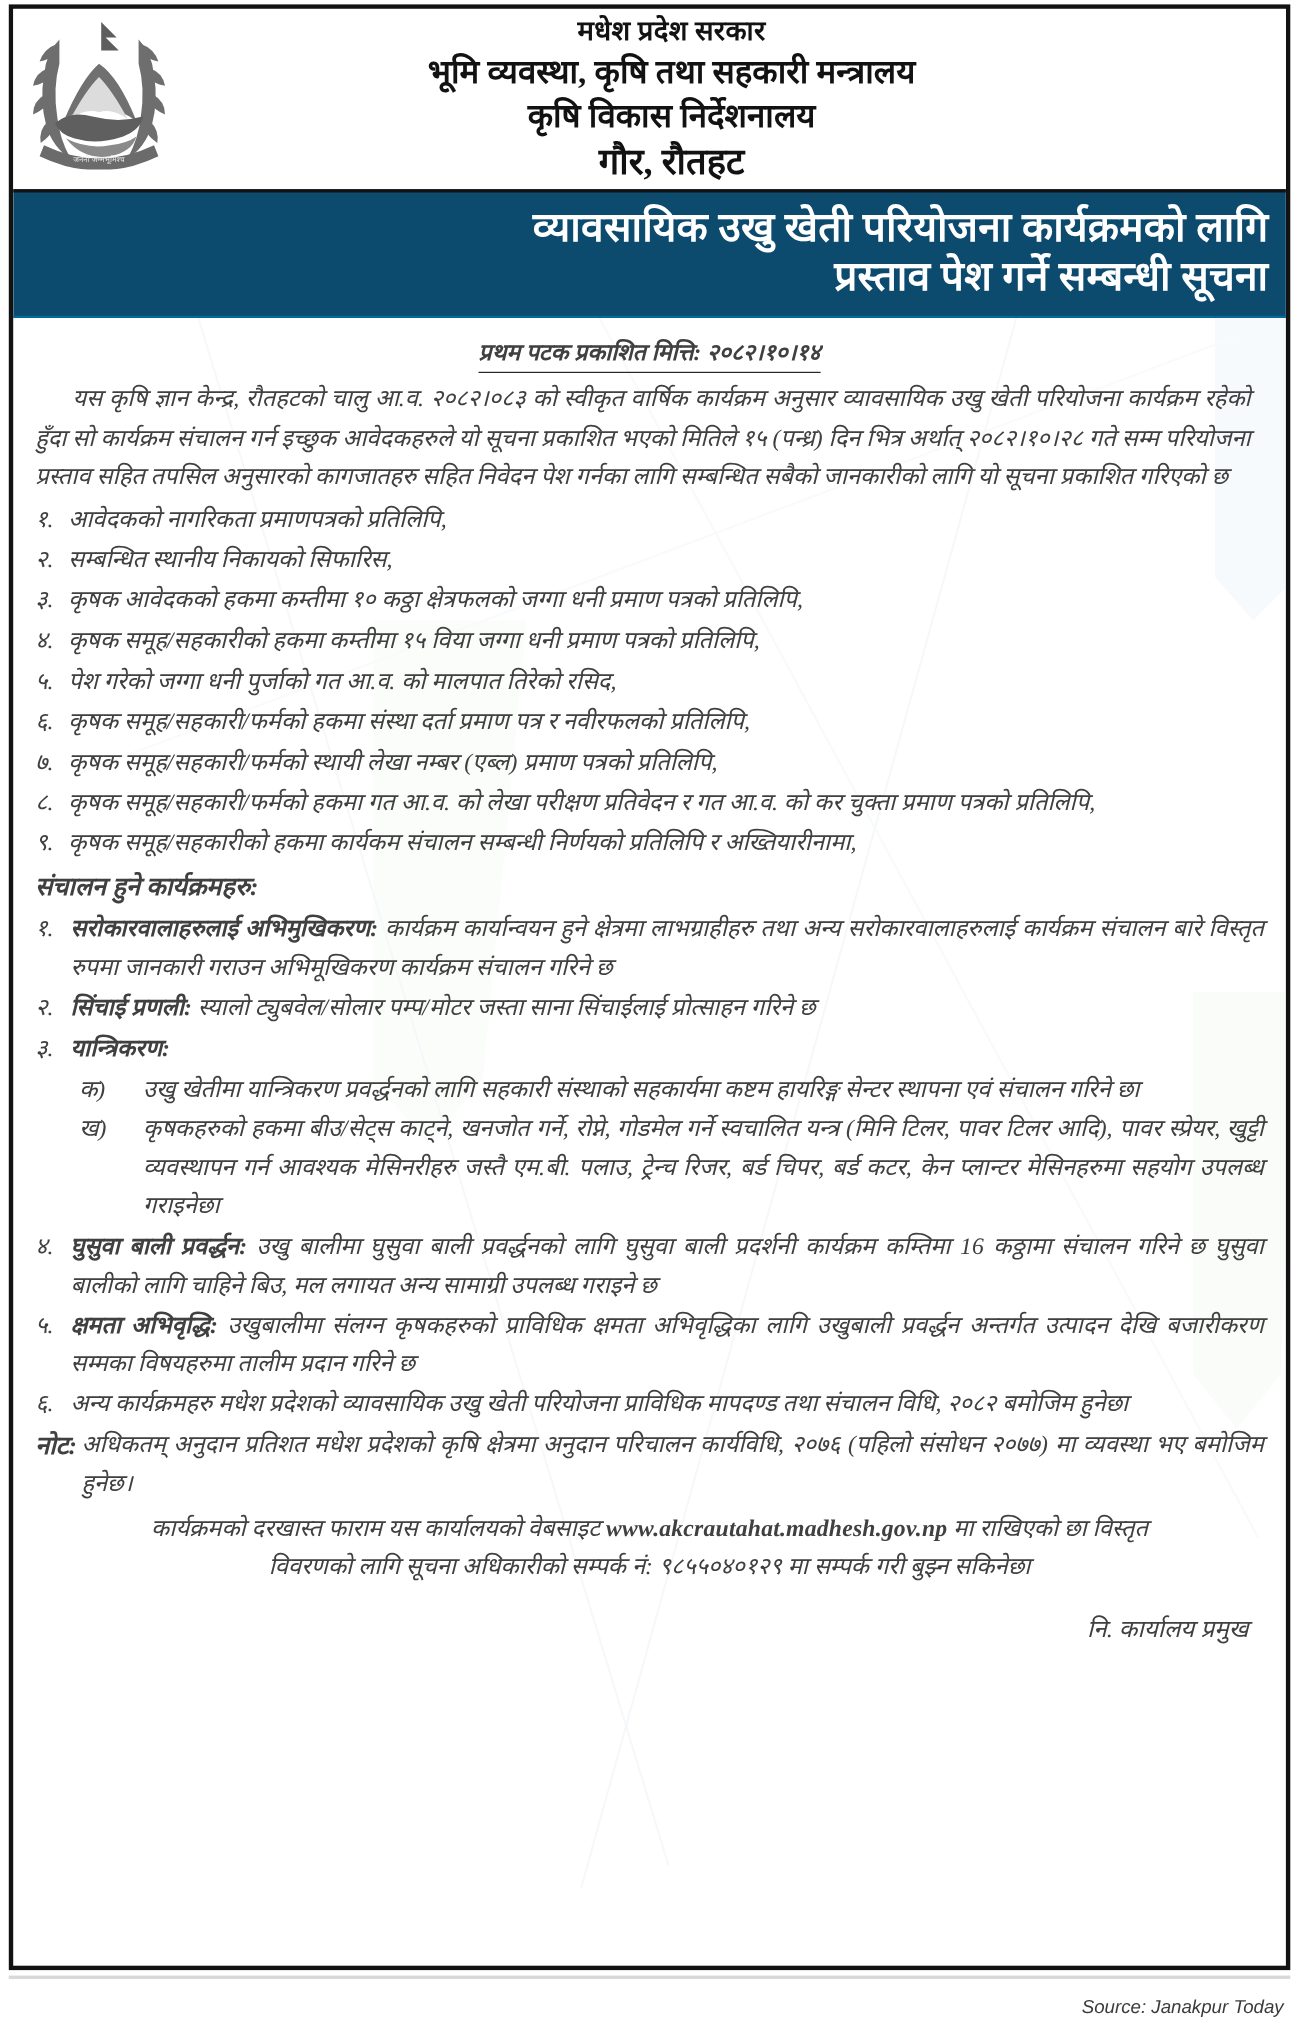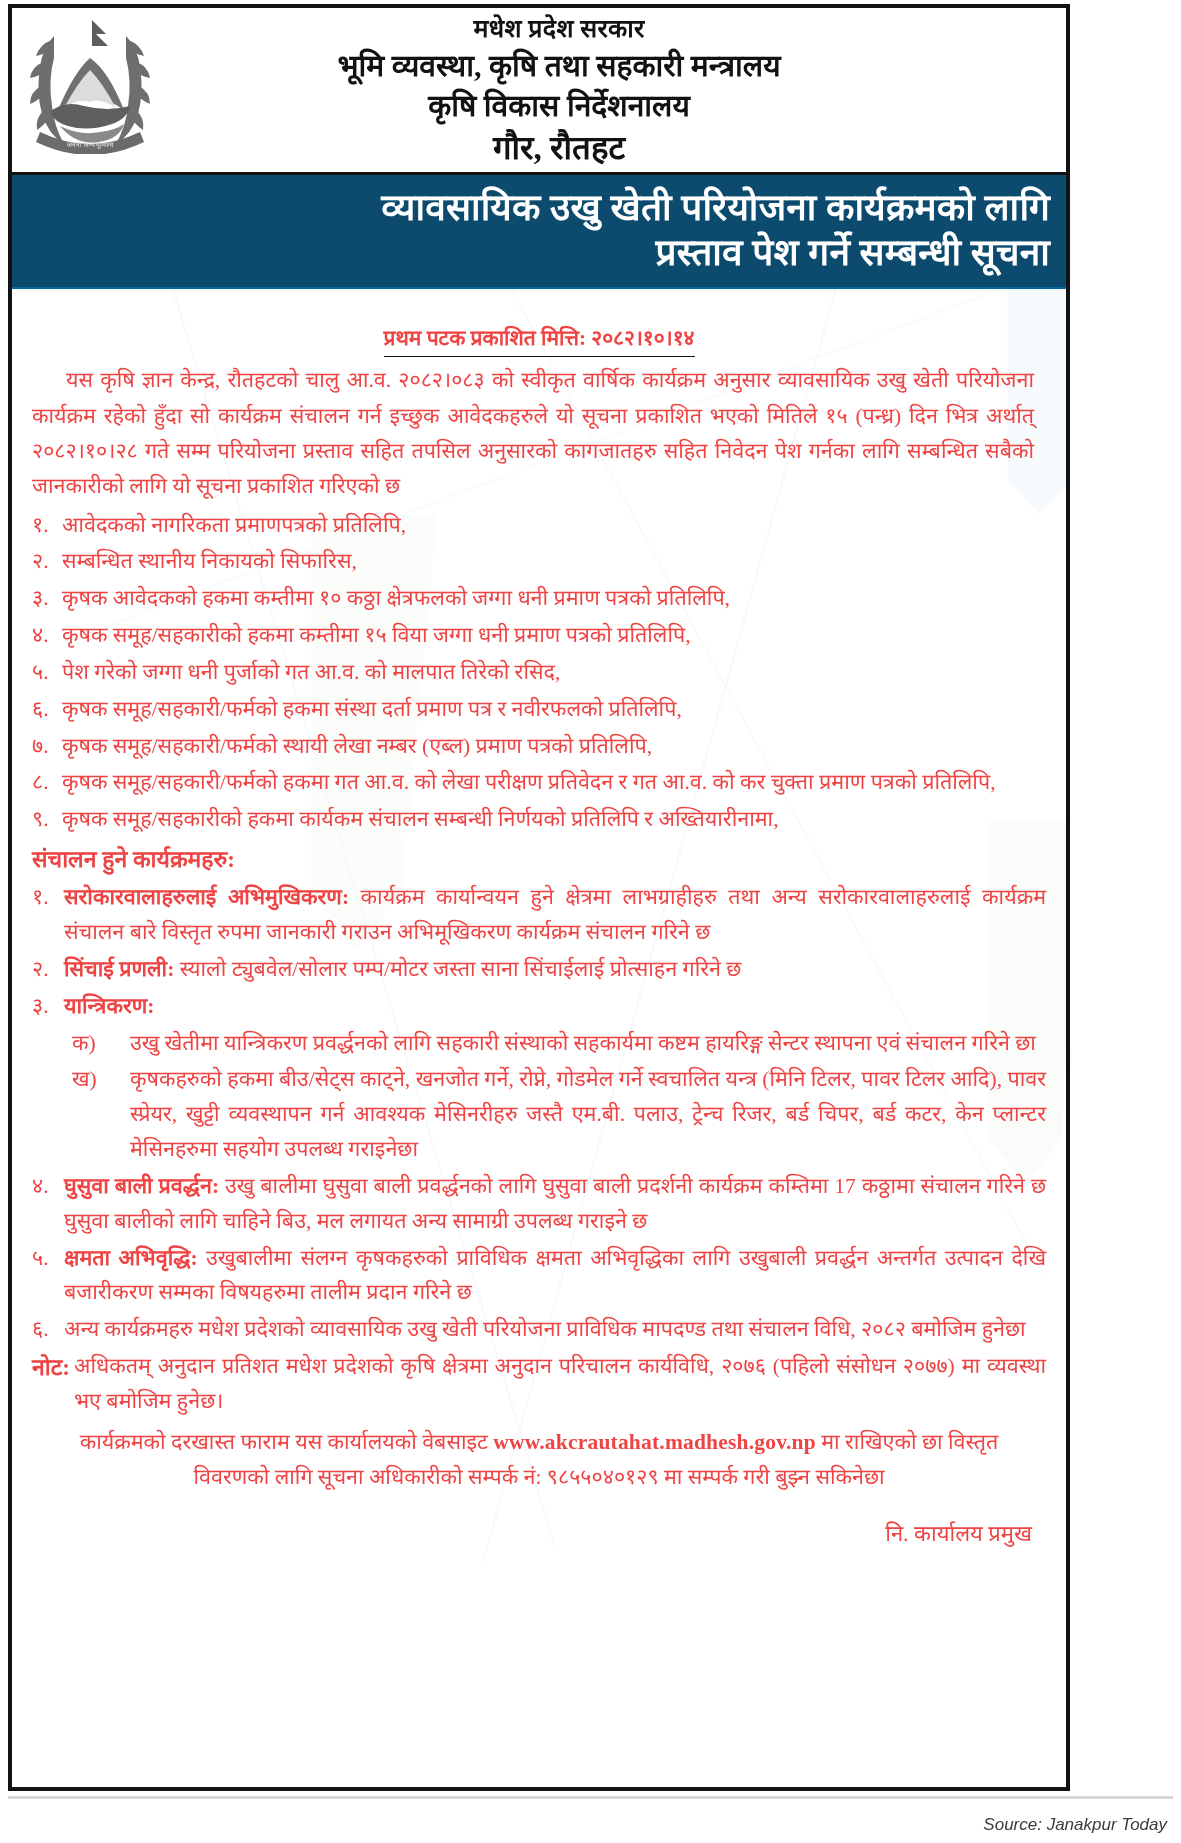--- a/index.html
+++ b/index.html
@@ -18,21 +18,21 @@
   
   .page {
     position: absolute;
     left: 0; top: 0;
     width: 1181px; height: 1843px;
     background: #ffffff;
   }
   .notice-frame {
     position: absolute;
     left: 8px; top: 4px;
-    width: 1062px; height: 1787px;
+    width: 1165px; height: 1787px;
     border: 4px solid #121212;
     background: #ffffff;
     overflow: hidden;
   }
 
   
   .watermark {
     position: absolute;
     inset: 0;
     pointer-events: none;
@@ -79,24 +79,25 @@
     font-weight: 700;
     line-height: 1.22;
     letter-spacing: .2px;
     white-space: nowrap;
   }
 
   
   .content {
     position: relative;
     z-index: 4;
-    padding: 28px 20px 0 20px;
-    color: #ef4444;
+    padding: 10px 20px 0 20px;
+    color: #404040;
     font-size: 21.5px;
     line-height: 1.62;
+    font-style: italic;
   }
   .pubdate-wrap { text-align: center; margin: 4px 0 6px 0; }
   .pubdate {
     display: inline-block;
     font-size: 21px;
     font-weight: 600;
     border-bottom: 1.6px solid #111;
     padding-bottom: 1px;
   }
 
@@ -327,21 +328,21 @@
           <span class="li-num">क)</span>
           <span class="li-text">उखु खेतीमा यान्त्रिकरण प्रवर्द्धनको लागि सहकारी संस्थाको सहकार्यमा कष्टम हायरिङ्ग सेन्टर स्थापना एवं संचालन गरिने छा</span>
         </li>
         <li class="li-row sub-row">
           <span class="li-num">ख)</span>
           <span class="li-text">कृषकहरुको हकमा बीउ/सेट्स काट्ने, खनजोत गर्ने, रोप्ने, गोडमेल गर्ने स्वचालित यन्त्र (मिनि टिलर, पावर टिलर आदि), पावर स्प्रेयर, खुट्टी व्यवस्थापन गर्न आवश्यक मेसिनरीहरु जस्तै एम.बी. पलाउ, ट्रेन्च रिजर, बर्ड चिपर, बर्ड कटर, केन प्लान्टर मेसिनहरुमा सहयोग उपलब्ध गराइनेछा</span>
         </li>
 
         <li class="li-row prog-row">
           <span class="li-num">४.</span>
-          <span class="li-text"><span class="lead">घुसुवा बाली प्रवर्द्धन:</span><span> उखु बालीमा घुसुवा बाली प्रवर्द्धनको लागि घुसुवा बाली प्रदर्शनी कार्यक्रम कम्तिमा 17 कठ्ठामा संचालन गरिने छ घुसुवा बालीको लागि चाहिने बिउ, मल लगायत अन्य सामाग्री उपलब्ध गराइने छ</span></span>
+          <span class="li-text"><span class="lead">घुसुवा बाली प्रवर्द्धन:</span><span> उखु बालीमा घुसुवा बाली प्रवर्द्धनको लागि घुसुवा बाली प्रदर्शनी कार्यक्रम कम्तिमा 16 कठ्ठामा संचालन गरिने छ घुसुवा बालीको लागि चाहिने बिउ, मल लगायत अन्य सामाग्री उपलब्ध गराइने छ</span></span>
         </li>
         <li class="li-row prog-row">
           <span class="li-num">५.</span>
           <span class="li-text"><span class="lead">क्षमता अभिवृद्धि:</span><span> उखुबालीमा संलग्न कृषकहरुको प्राविधिक क्षमता अभिवृद्धिका लागि उखुबाली प्रवर्द्धन अन्तर्गत उत्पादन देखि बजारीकरण सम्मका विषयहरुमा तालीम प्रदान गरिने छ</span></span>
         </li>
         <li class="li-row prog-row">
           <span class="li-num">६.</span>
           <span class="li-text">अन्य कार्यक्रमहरु मधेश प्रदेशको व्यावसायिक उखु खेती परियोजना प्राविधिक मापदण्ड तथा संचालन विधि, २०८२ बमोजिम हुनेछा</span>
         </li>
       </ol>

